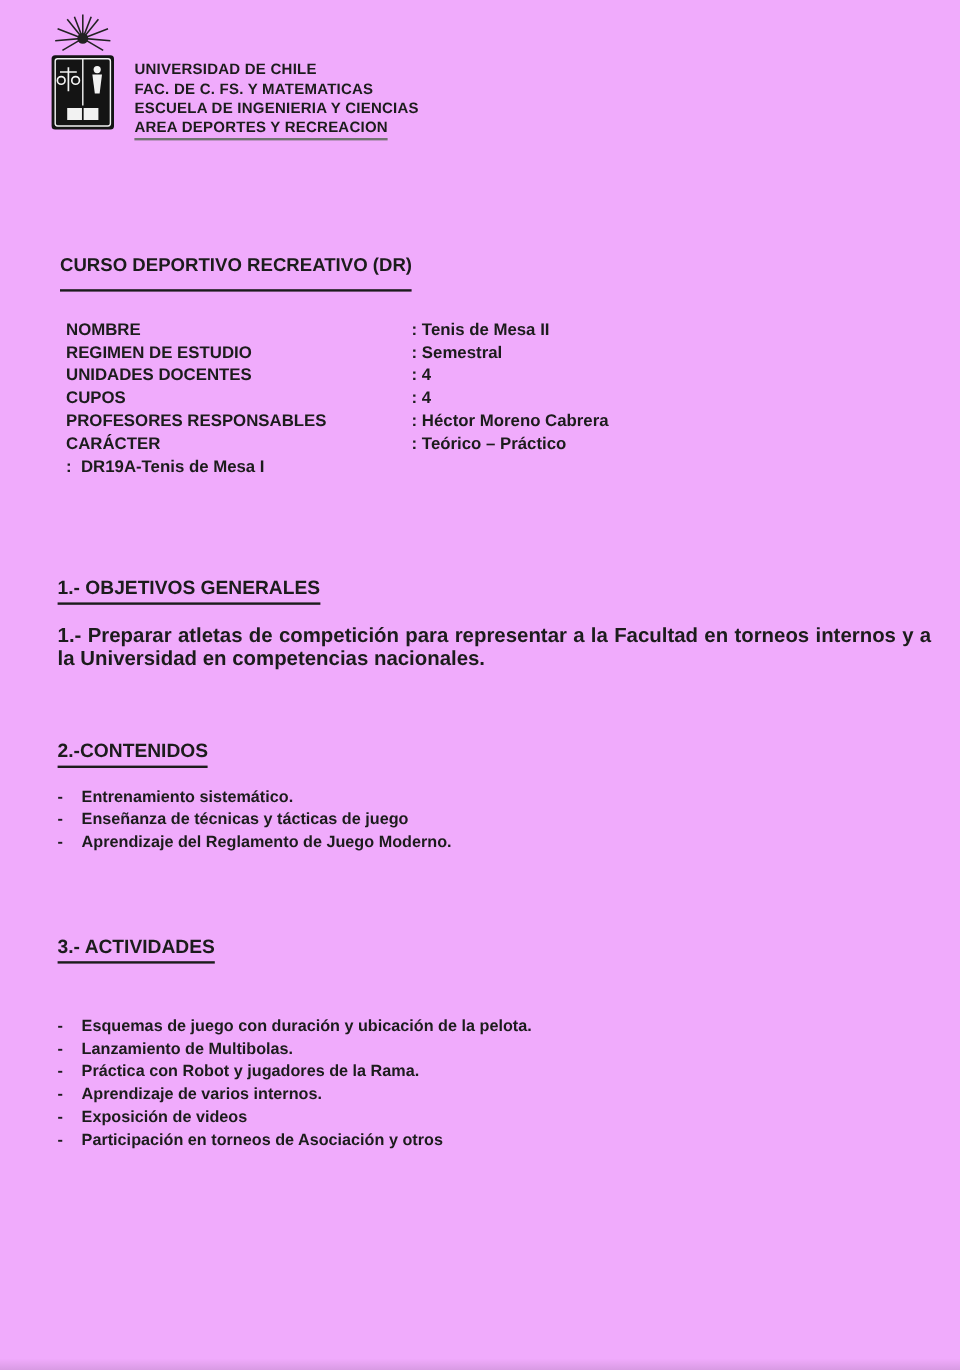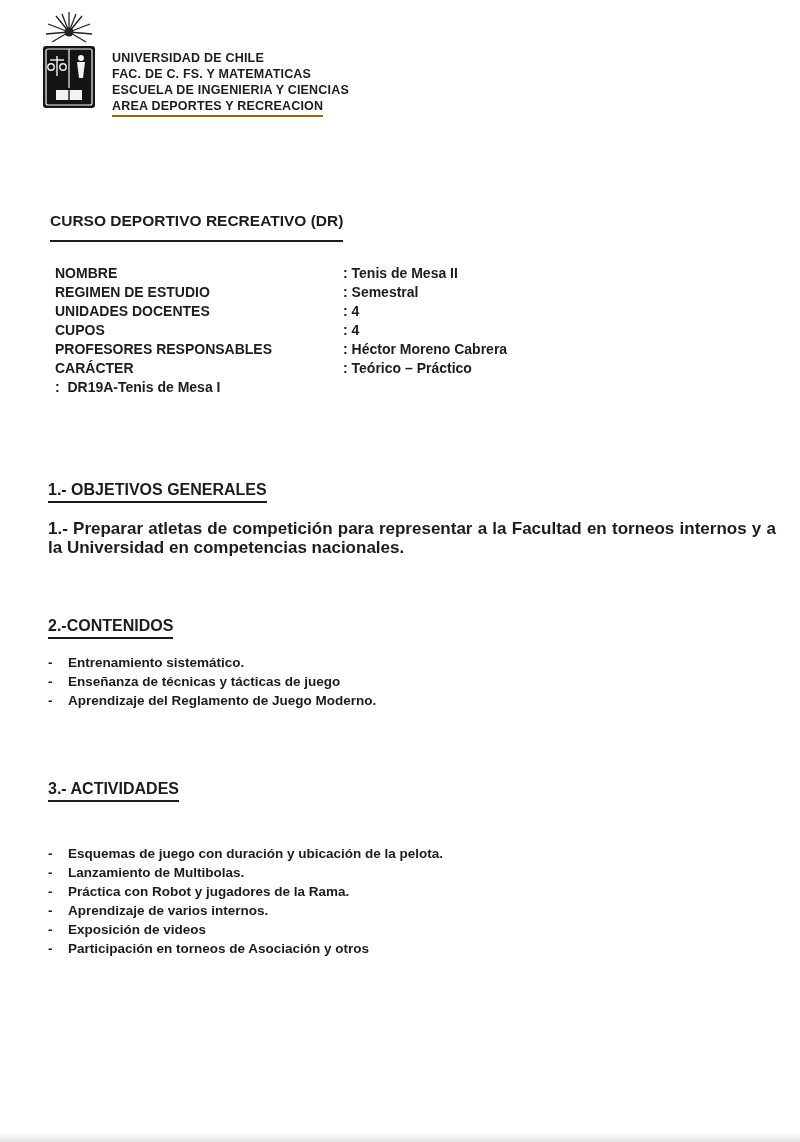--- a/index.html
+++ b/index.html
@@ -1,37 +1,37 @@
 <!DOCTYPE html>
 <html><head>
 <meta charset="utf-8">
 <style>
   html,body { margin:0; padding:0; background:#e9e9e9; }
   .page {
     width:800px; height:1142px;
     margin:0 auto;
-    background:#ffffff;
+    background:#f0abfc;
     font-family:"Liberation Sans", sans-serif;
     font-weight:bold;
     color:#1c1c1c;
     position:relative;
     box-sizing:border-box;
     overflow:hidden;
   }
   .page::after{
     content:"";
     position:absolute; left:0; right:0; bottom:0; height:10px;
     background:linear-gradient(to bottom, rgba(0,0,0,0), rgba(0,0,0,0.10));
   }
 
   
   .header { display:flex; align-items:flex-start; padding:10px 0 0 34px; }
   .logo-wrap { width:70px; flex:0 0 70px; }
   .header-text { margin-left:8px; padding-top:40px; font-size:12.5px; line-height:16px; letter-spacing:.2px; }
-  .header-text .u { display:inline-block; border-bottom:2px solid #a16207; padding-bottom:1px; }
+  .header-text .u { display:inline-block; border-bottom:2px solid #737373; padding-bottom:1px; }
 
   
   .doc-title {
     margin:90px 0 0 50px;
     font-size:15.5px;
   }
   .doc-title span { display:inline-block; border-bottom:2px solid #1c1c1c; padding-bottom:10px; }
 
   
   .fields { margin:22px 0 0 55px; font-size:14px; }

